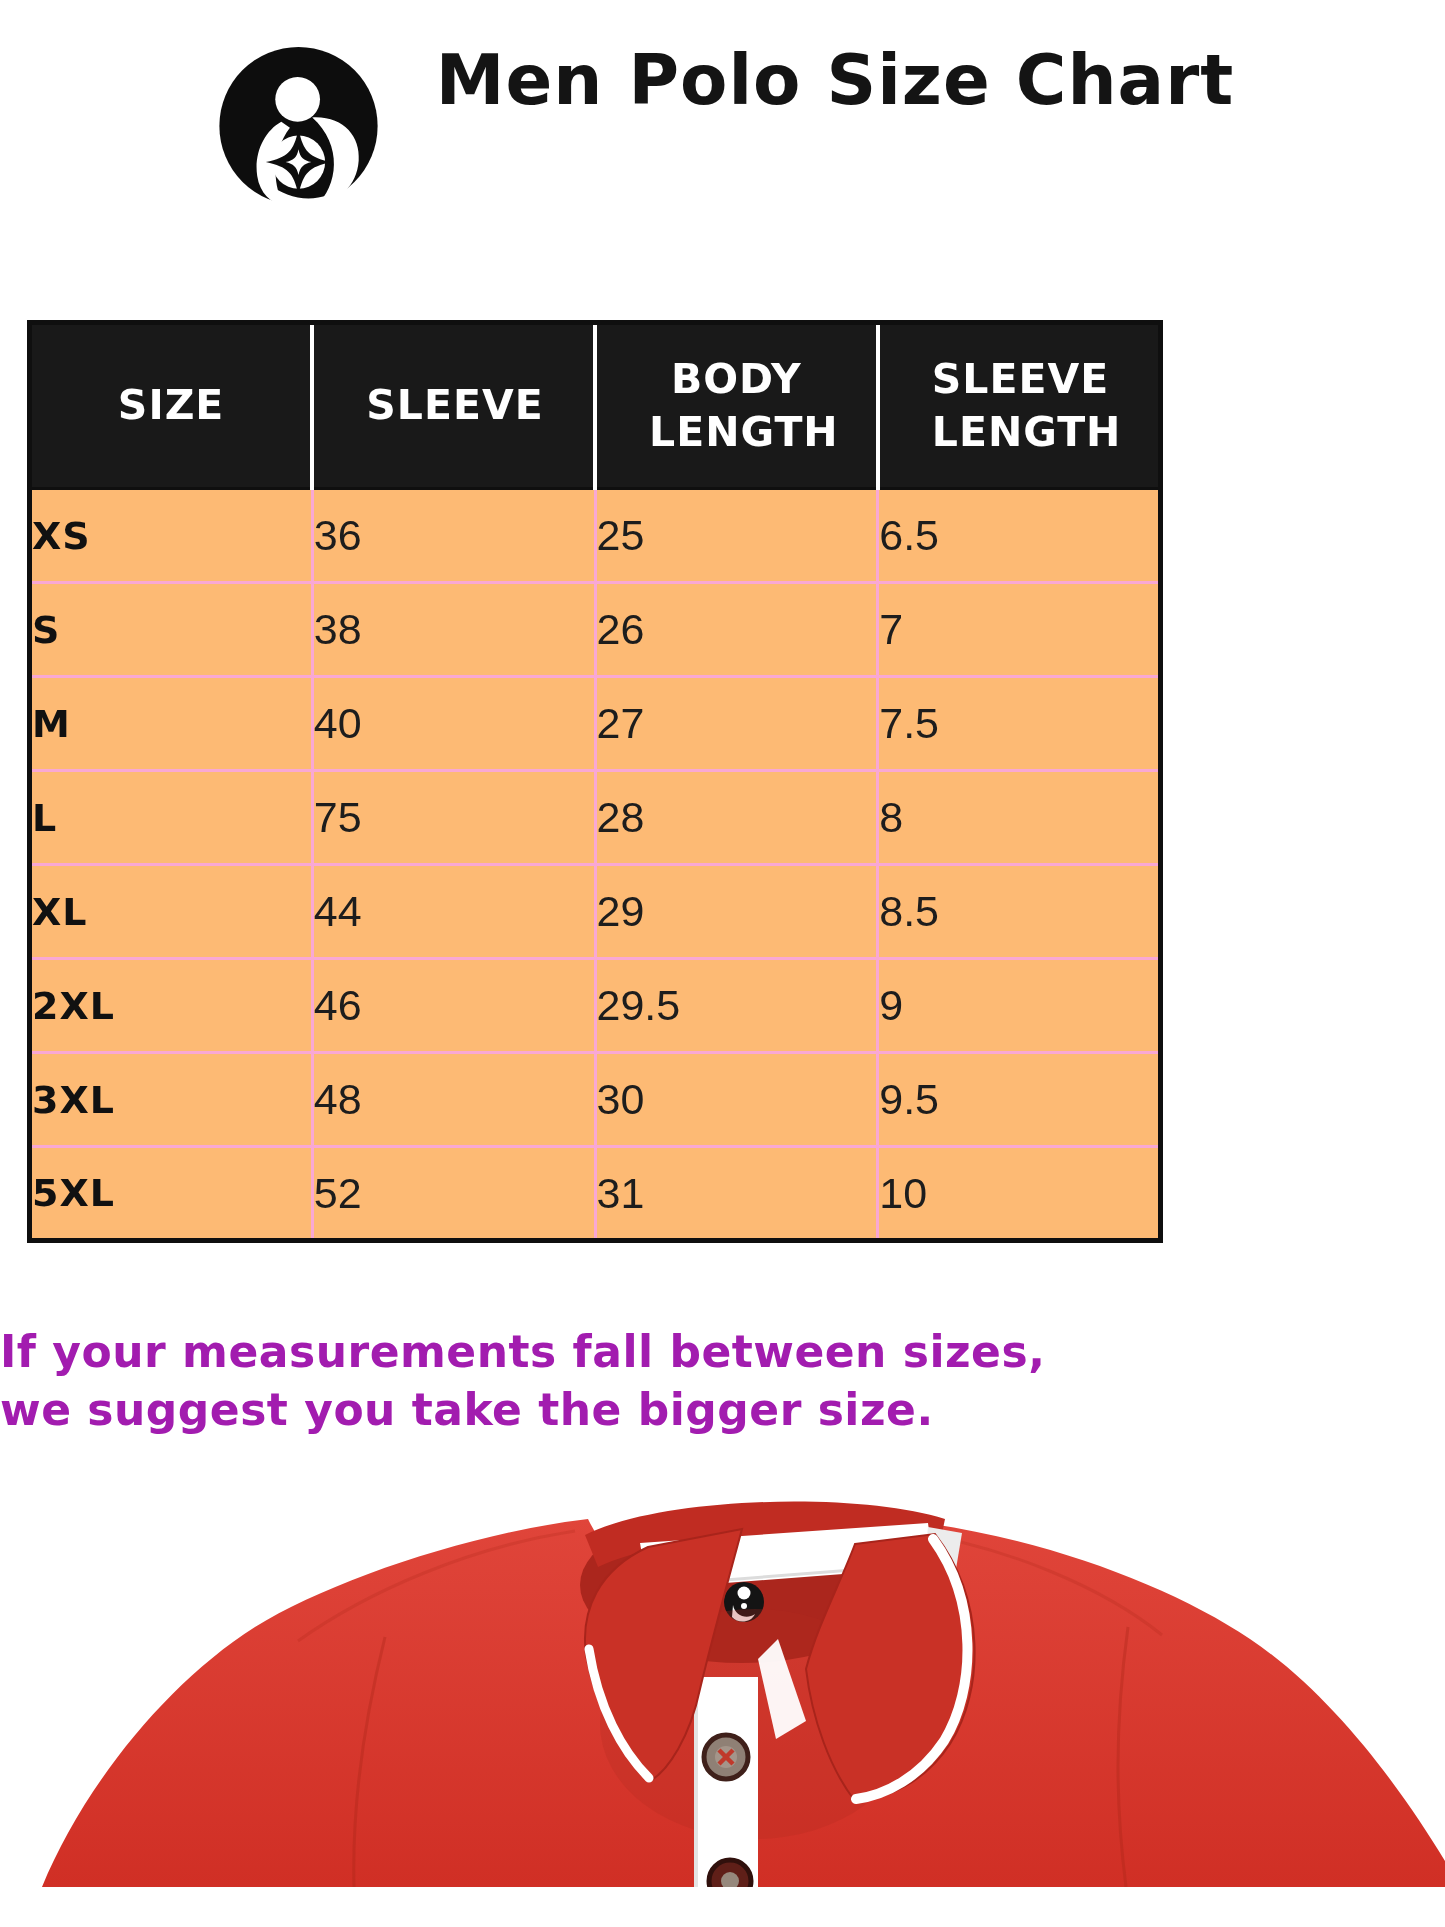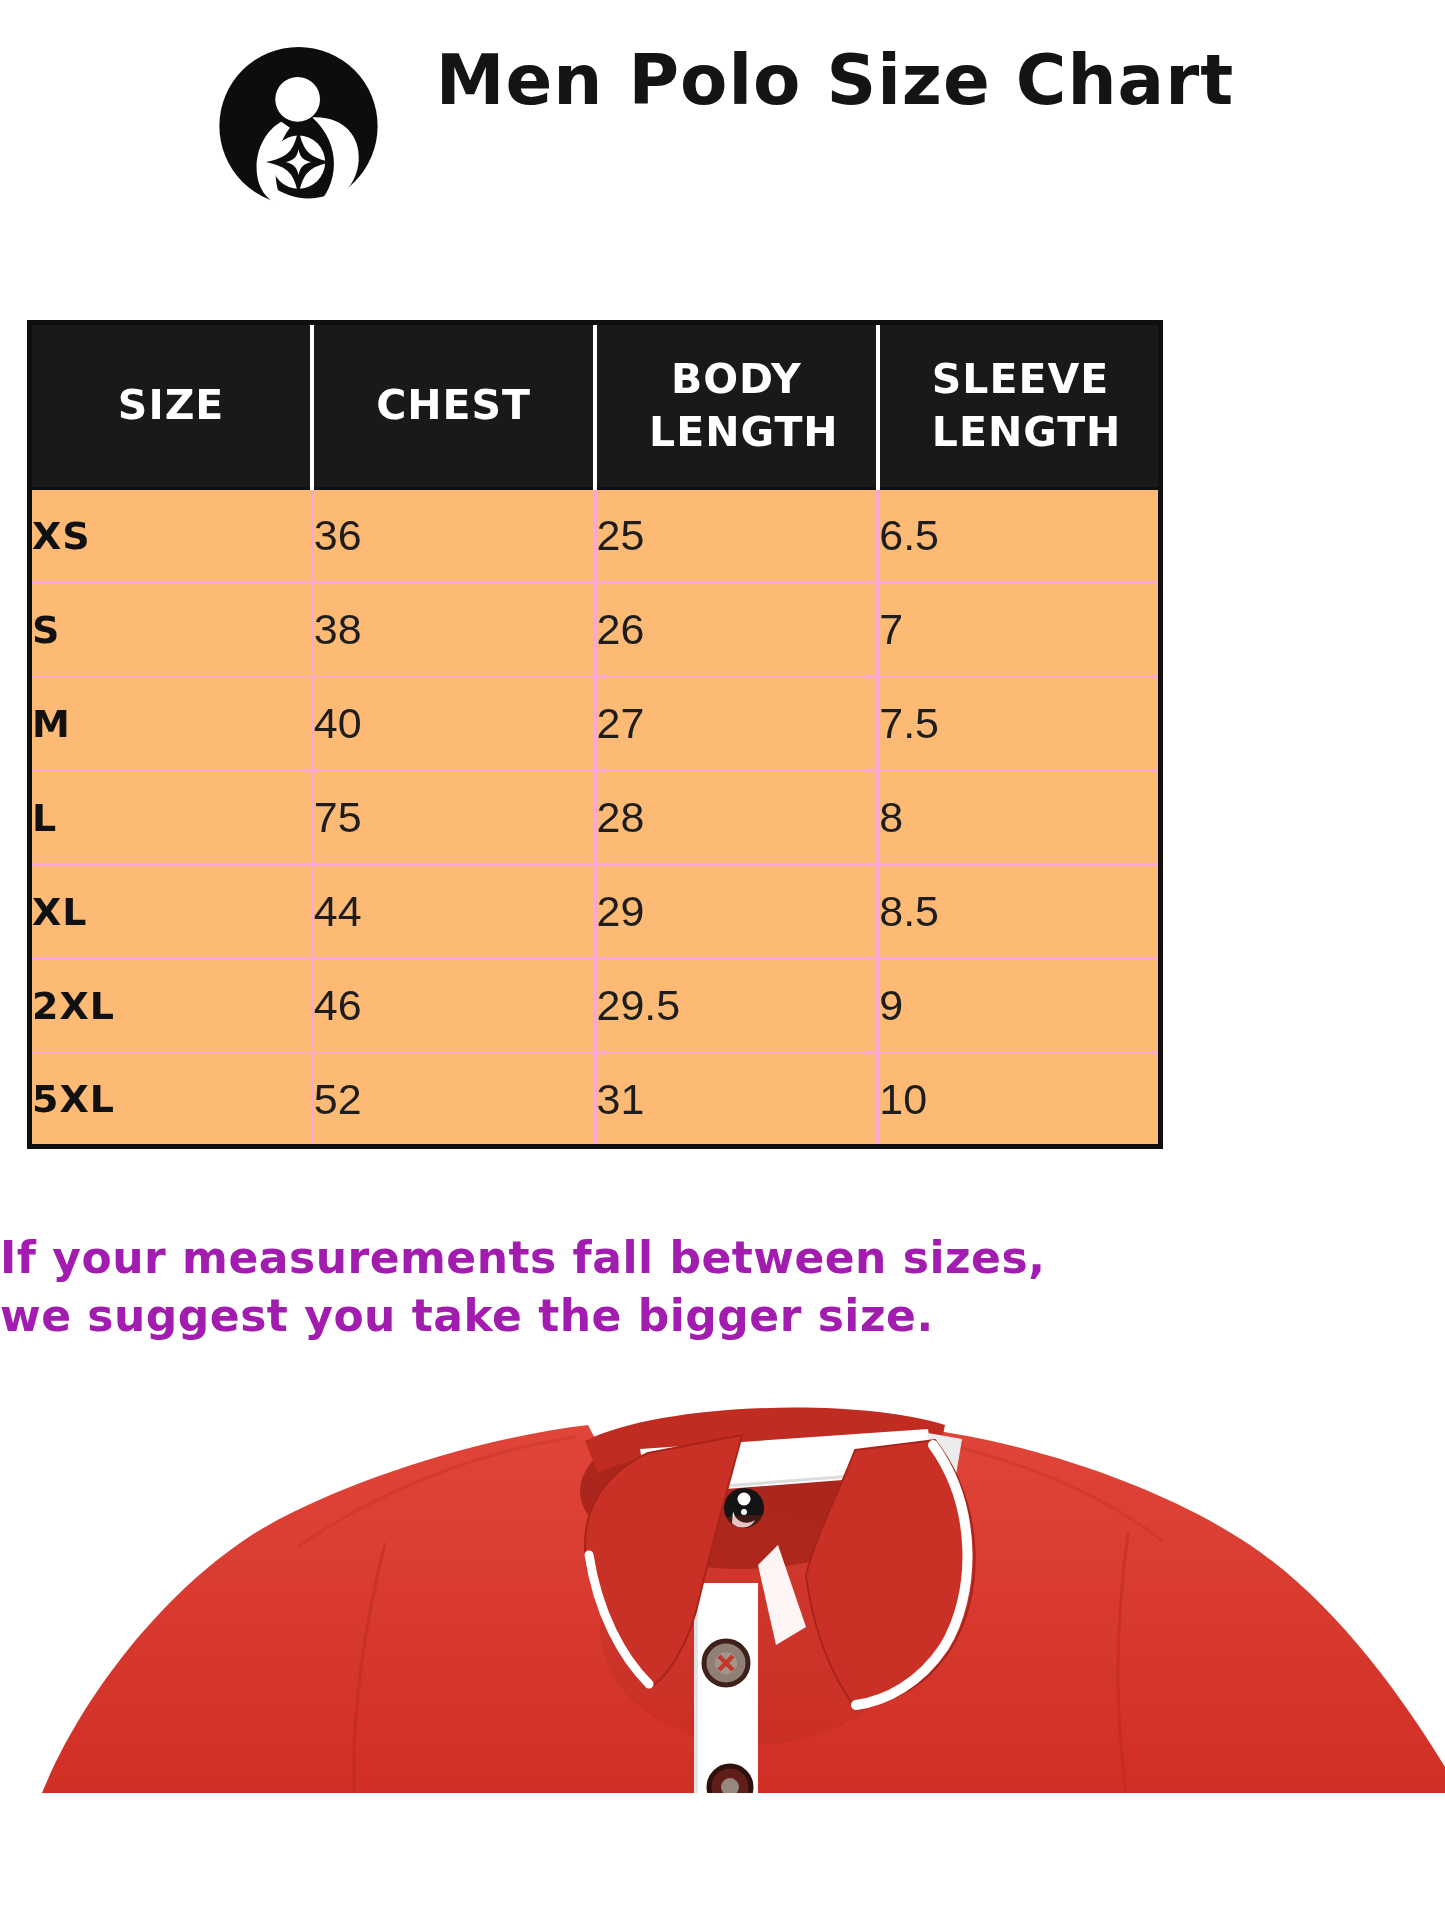--- a/index.html
+++ b/index.html
@@ -57,21 +57,21 @@
     </svg>
   </span>
   <h1 class="page-title">Men Polo Size Chart</h1>
 </header>
 
 <div class="table-wrap">
   <table class="size-chart">
     <thead>
       <tr>
         <th>SIZE</th>
-        <th>CHEST</th>
+        <th>SLEEVE</th>
         <th>BODY LENGTH</th>
         <th>SLEEVE LENGTH</th>
       </tr>
     </thead>
     <tbody>
       <tr>
         <td class="size-cell">XS</td>
         <td class="value-cell">36</td>
         <td class="value-cell">25</td>
         <td class="value-cell">6.5</td>
@@ -98,20 +98,26 @@
         <td class="size-cell">XL</td>
         <td class="value-cell">44</td>
         <td class="value-cell">29</td>
         <td class="value-cell">8.5</td>
       </tr>
       <tr>
         <td class="size-cell">2XL</td>
         <td class="value-cell">46</td>
         <td class="value-cell">29.5</td>
         <td class="value-cell">9</td>
+      </tr>
+      <tr>
+        <td class="size-cell">3XL</td>
+        <td class="value-cell">48</td>
+        <td class="value-cell">30</td>
+        <td class="value-cell">9.5</td>
       </tr>
       <tr>
         <td class="size-cell">5XL</td>
         <td class="value-cell">52</td>
         <td class="value-cell">31</td>
         <td class="value-cell">10</td>
       </tr>
     </tbody>
   </table>
 </div>

